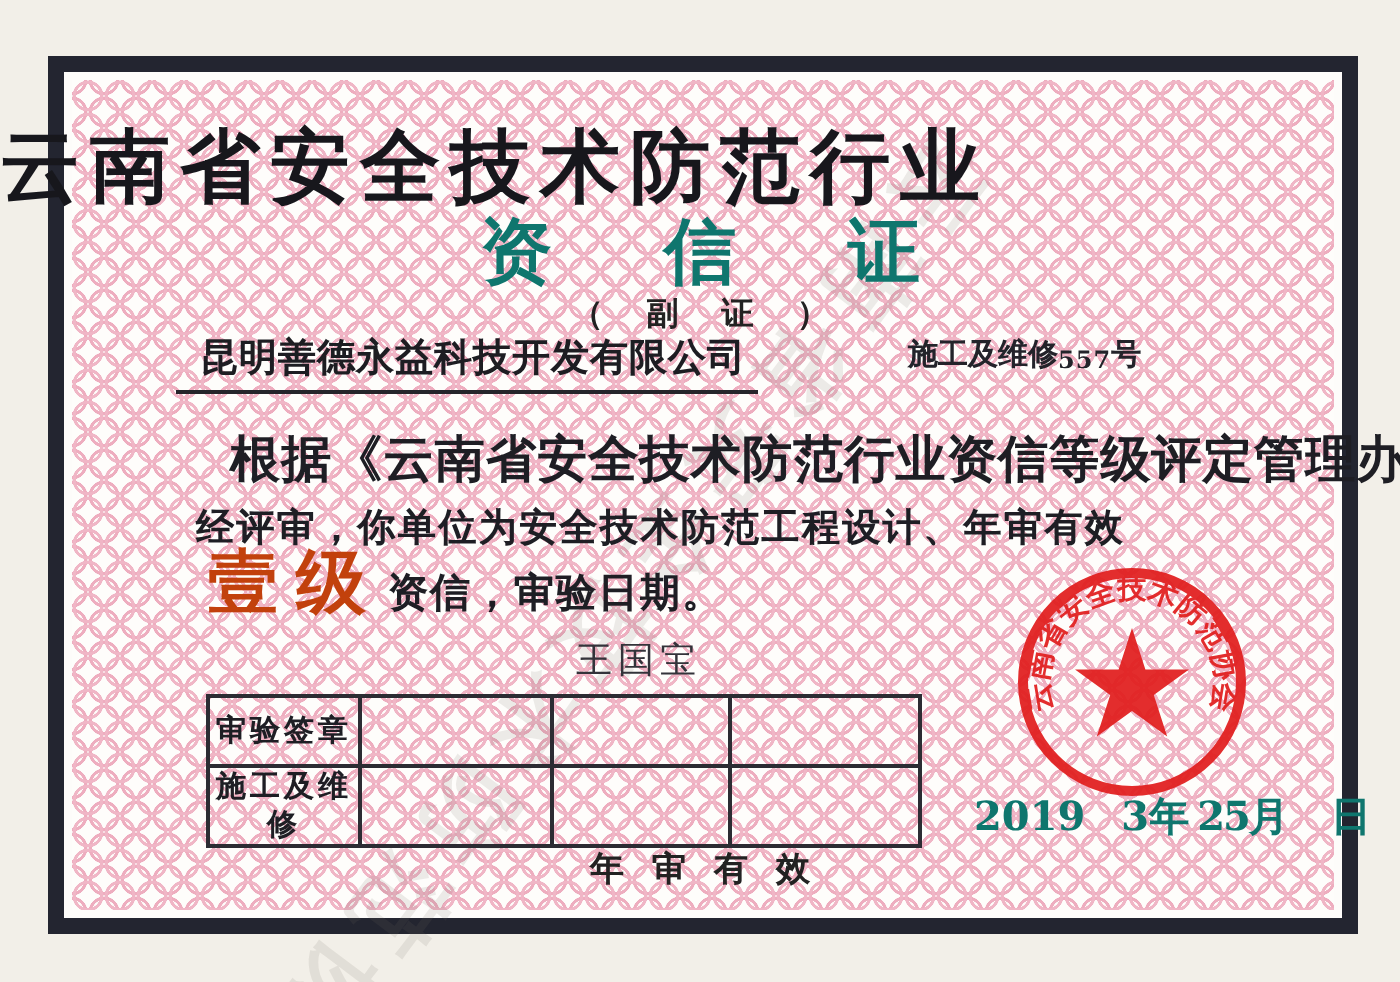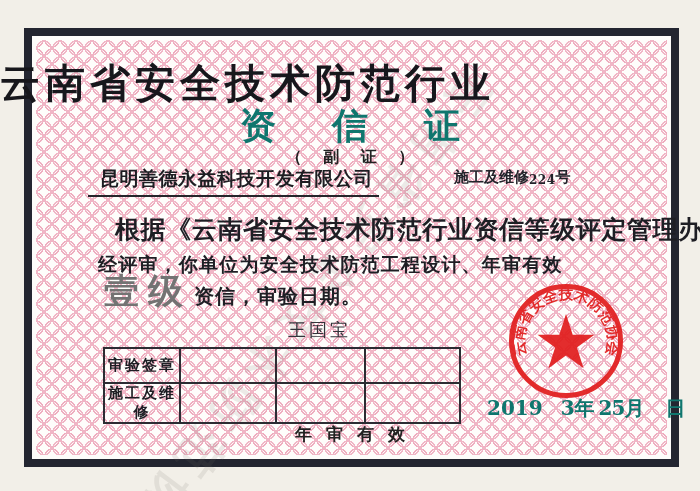--- a/index.html
+++ b/index.html
@@ -65,21 +65,21 @@
     line-height:35px;white-space:nowrap;
   }
   .bodytext .l2{
     font-size:19px;font-weight:bold;letter-spacing:1.2px;line-height:35px;white-space:nowrap;
     margin-left:10px;
   }
   .gradeline{
     left:104px;top:268px;display:flex;align-items:baseline;white-space:nowrap;
   }
   .grade{
-    font-size:35px;font-weight:900;letter-spacing:9px;color:#737373;
+    font-size:35px;font-weight:900;letter-spacing:9px;color:#c2410c;
   }
   .grade-suffix{
     font-size:20px;font-weight:bold;letter-spacing:1px;color:#1e1e24;margin-left:2px;
   }
   .legal-label{
     left:145px;top:311px;font-size:19px;font-weight:bold;letter-spacing:3px;color:#1e1e24;white-space:nowrap;
   }
   .legal-name{
     left:288px;top:318px;font-size:18px;font-weight:400;letter-spacing:3px;color:#33333a;white-space:nowrap;
   }
@@ -122,21 +122,21 @@
 
   <div class="abs title2">
     <span>资信证</span>
   </div>
 
   <div class="abs subtitle">（ 副 证 ）</div>
 
   <div class="abs company">昆明善德永益科技开发有限公司</div>
 
   <div class="abs certno">
-    <span>施工及维修</span><span class="digits">224</span><span>号</span>
+    <span>施工及维修</span><span class="digits">557</span><span>号</span>
   </div>
 
   <div class="abs bodytext">
     <div class="l1">根据《云南省安全技术防范行业资信等级评定管理办法》，</div>
     <div class="l2">经评审，你单位为安全技术防范工程设计、年审有效</div>
   </div>
 
   <div class="abs gradeline">
     <span class="grade">壹级</span>
     <span class="grade-suffix">资信，审验日期。</span>

